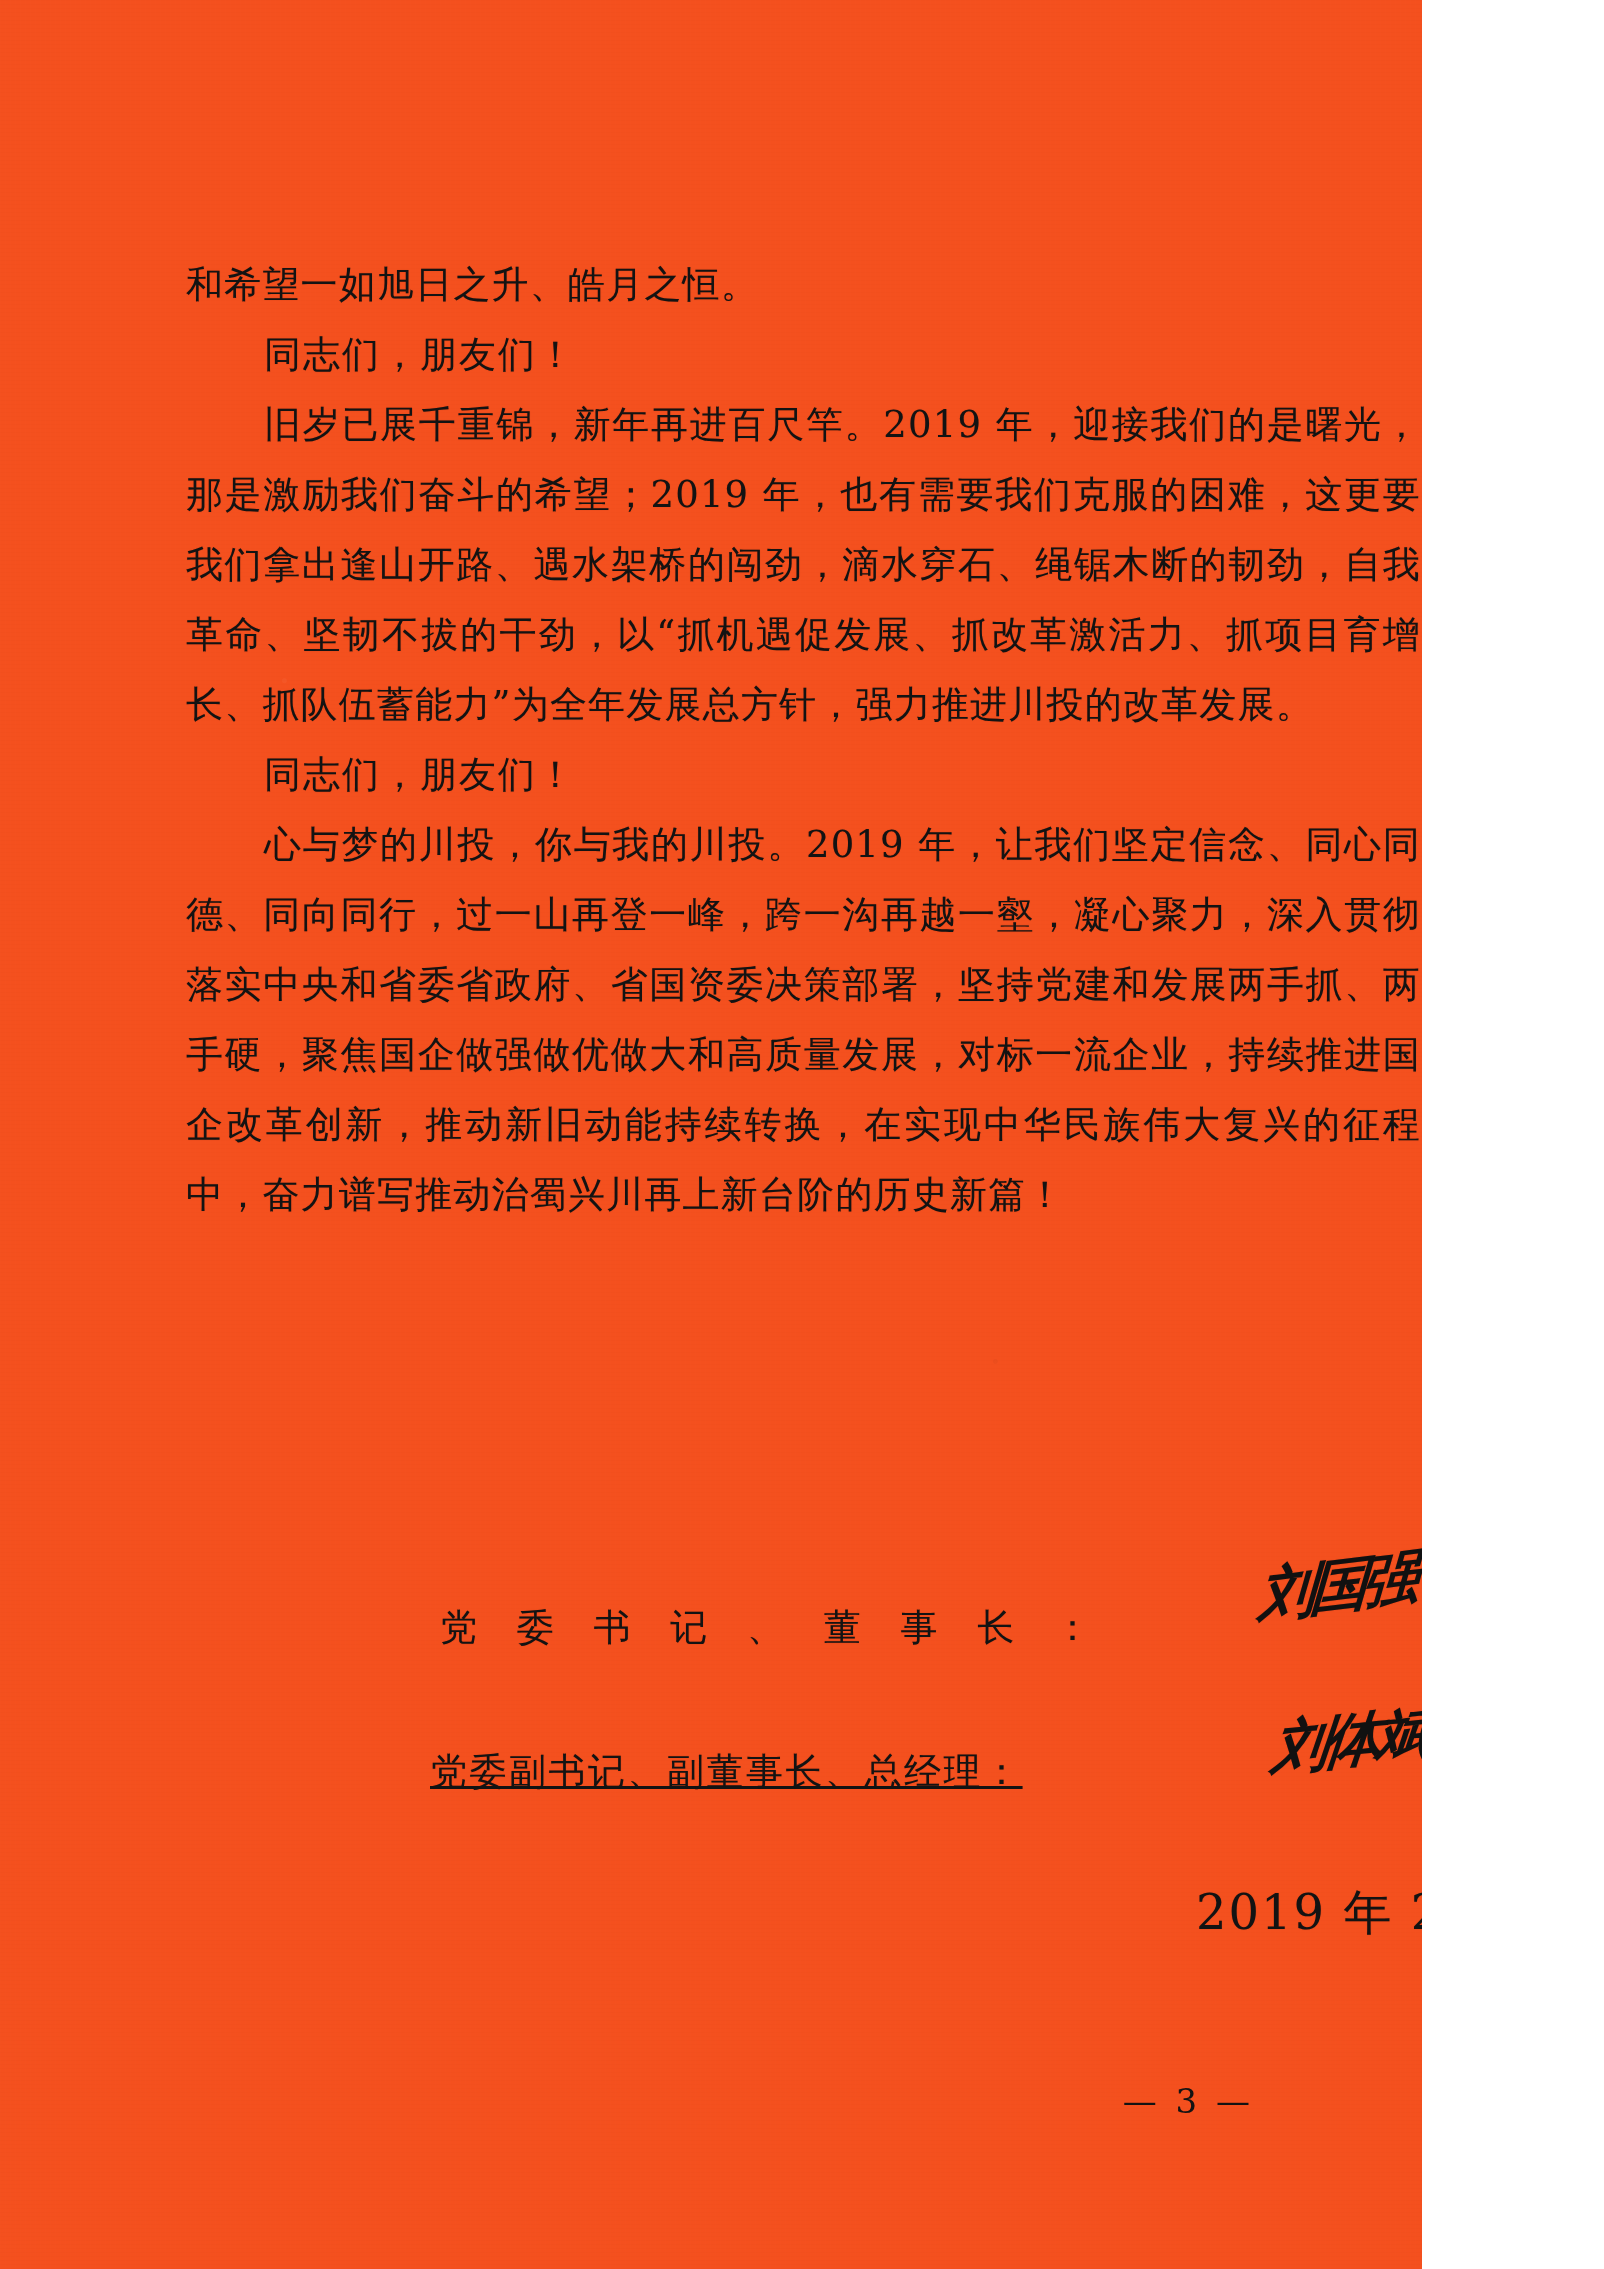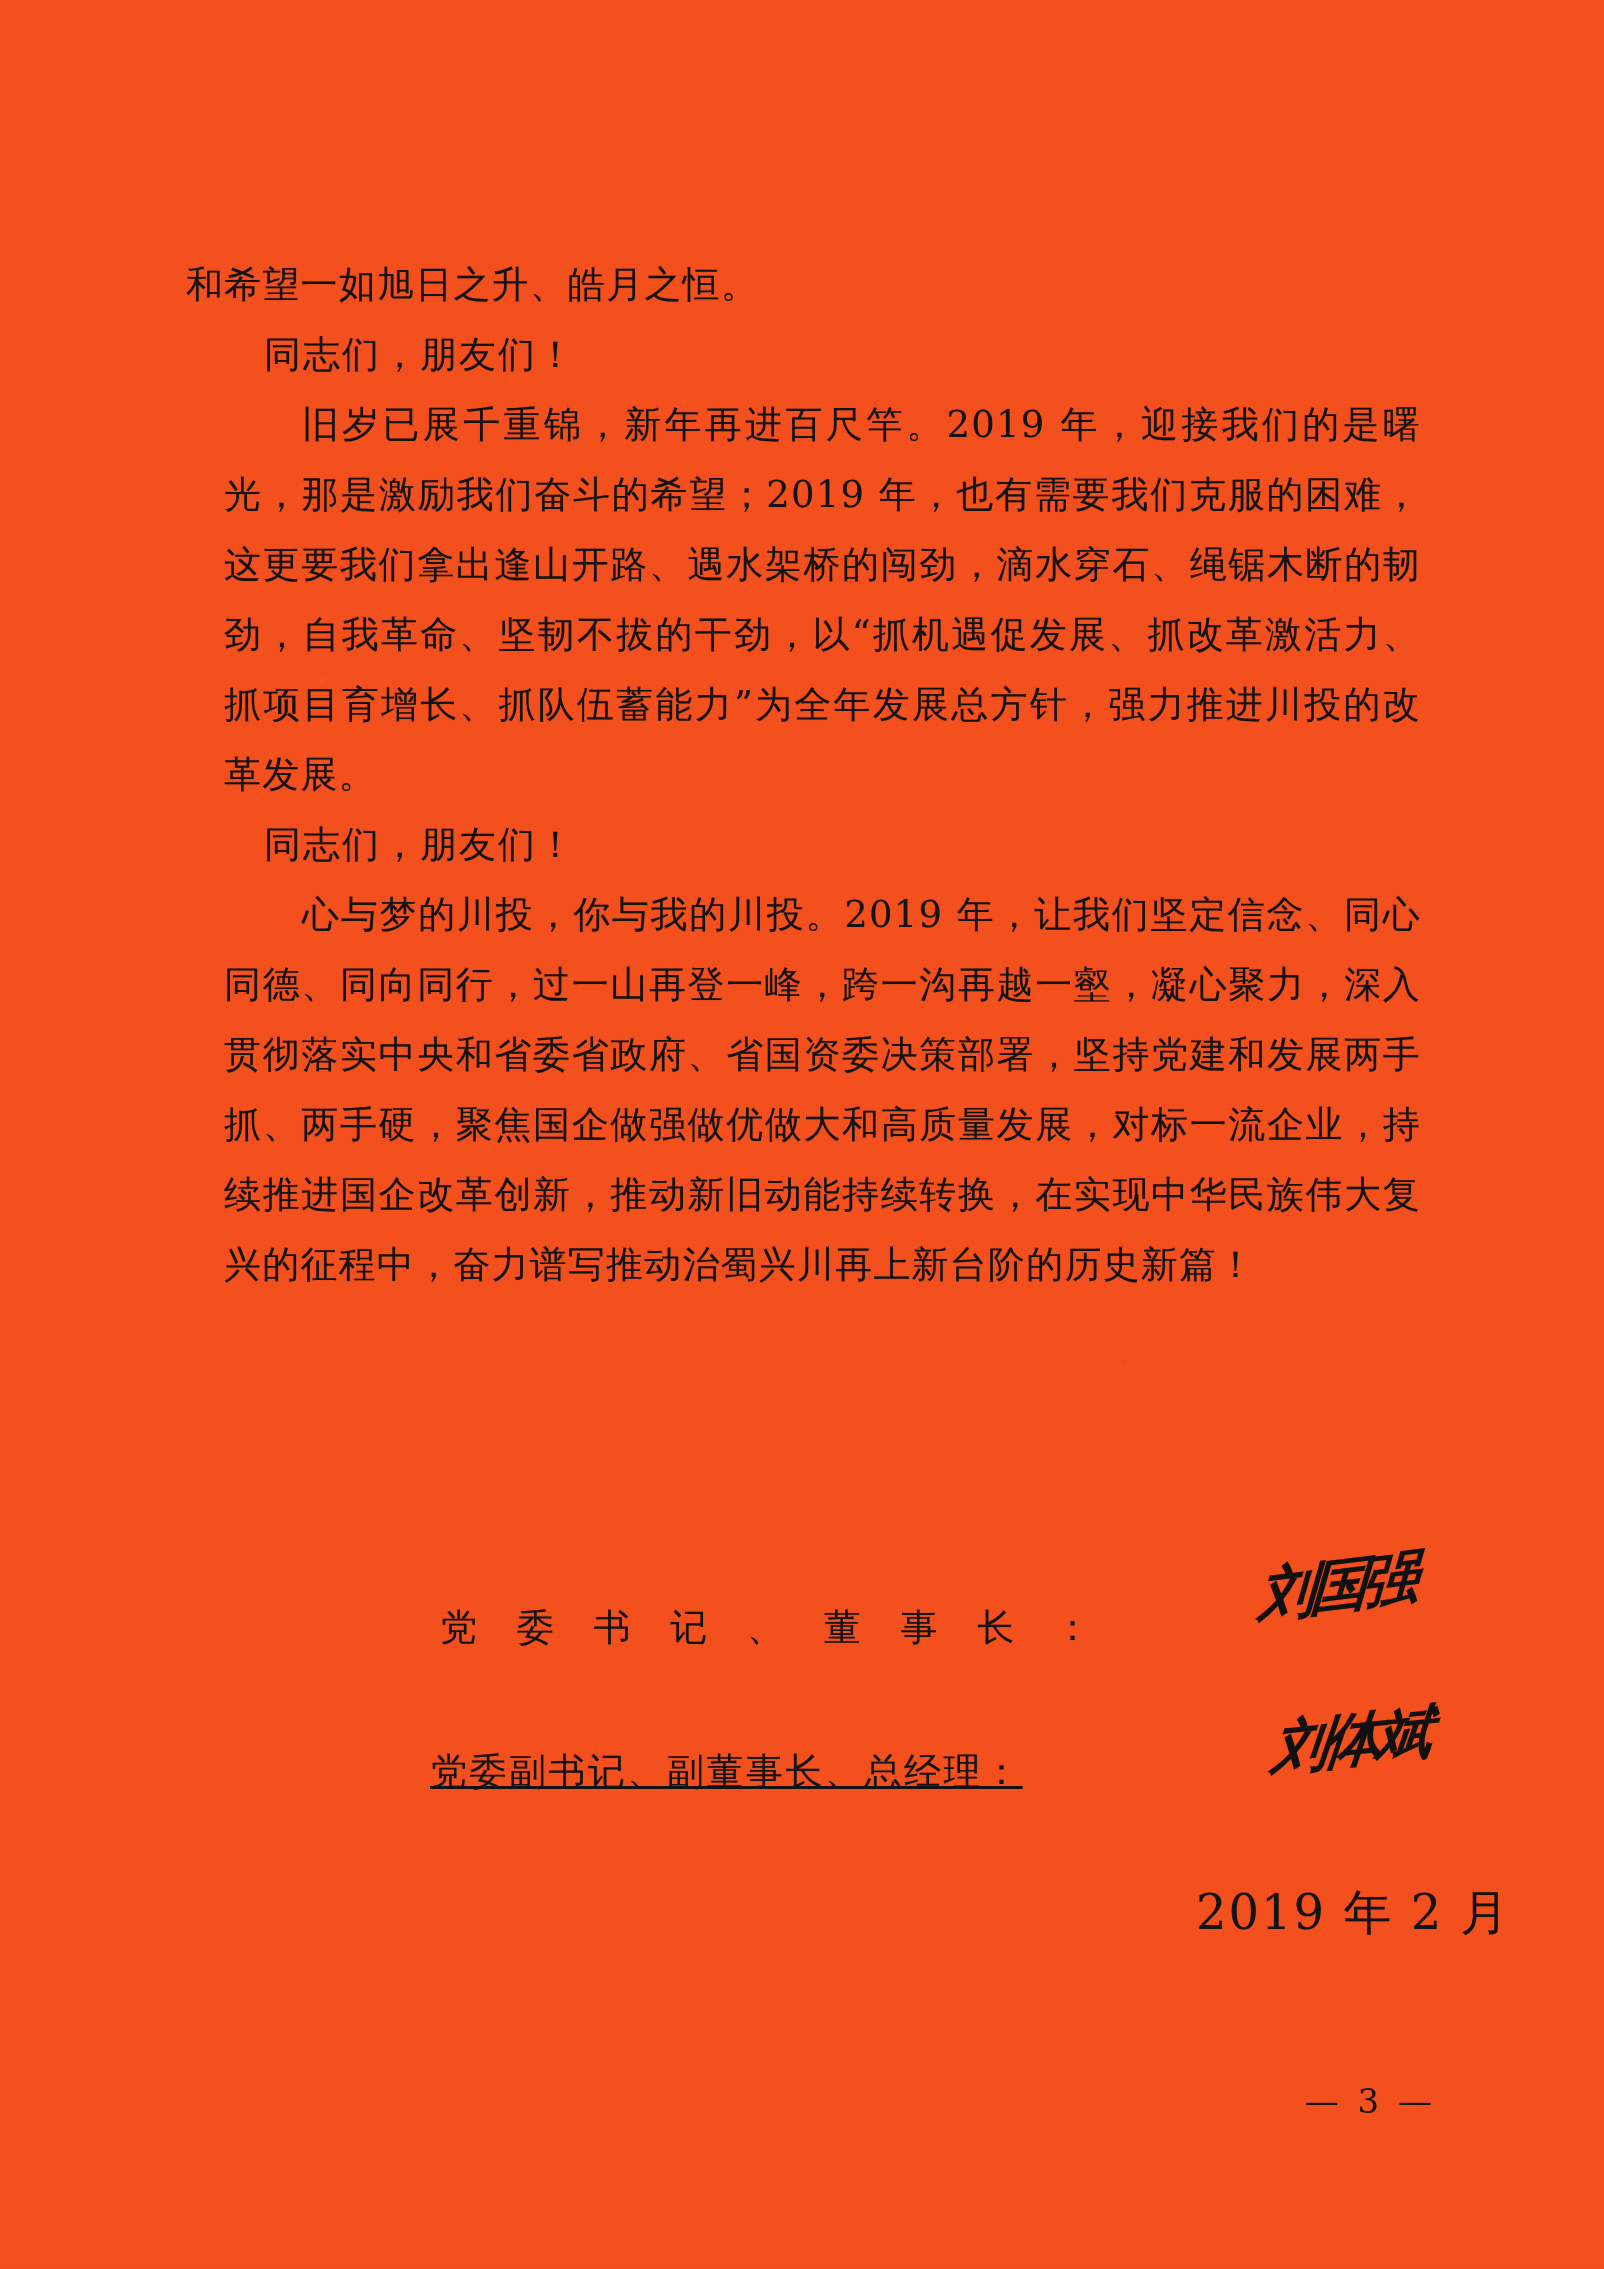--- a/index.html
+++ b/index.html
@@ -3,21 +3,21 @@
 <meta charset="utf-8">
 <title>Document</title>
 <style>
   html, body {
     margin: 0;
     padding: 0;
     background: #ffffff;
   }
   .page {
     position: relative;
-    width: 1604px;
+    width: 1422px;
     height: 2269px;
     background: #f4501e;
     background-image:
       radial-gradient(circle at 20% 30%, rgba(255,255,255,0.035) 0 2px, transparent 3px),
       radial-gradient(circle at 70% 60%, rgba(0,0,0,0.03) 0 2px, transparent 3px);
     overflow: hidden;
     font-family: "DejaVu Serif", "Liberation Serif", serif;
     color: #141414;
   }
   
@@ -46,21 +46,20 @@
     letter-spacing: 1.2px;
     text-align: justify;
     text-justify: inter-ideograph;
     font-family: "DejaVu Serif", "Liberation Serif", serif;
     font-weight: 500;
     color: #131313;
     text-shadow: 0 0 1px rgba(0,0,0,0.25);
   }
   p.indent {
     text-indent: 78px;
-    margin-left: 38px;
   }
   p.salutation {
     font-weight: normal;
     text-indent: 78px;
     letter-spacing: 2px;
   }
   p.spaced {
     margin-top: 2px;
   }
 

